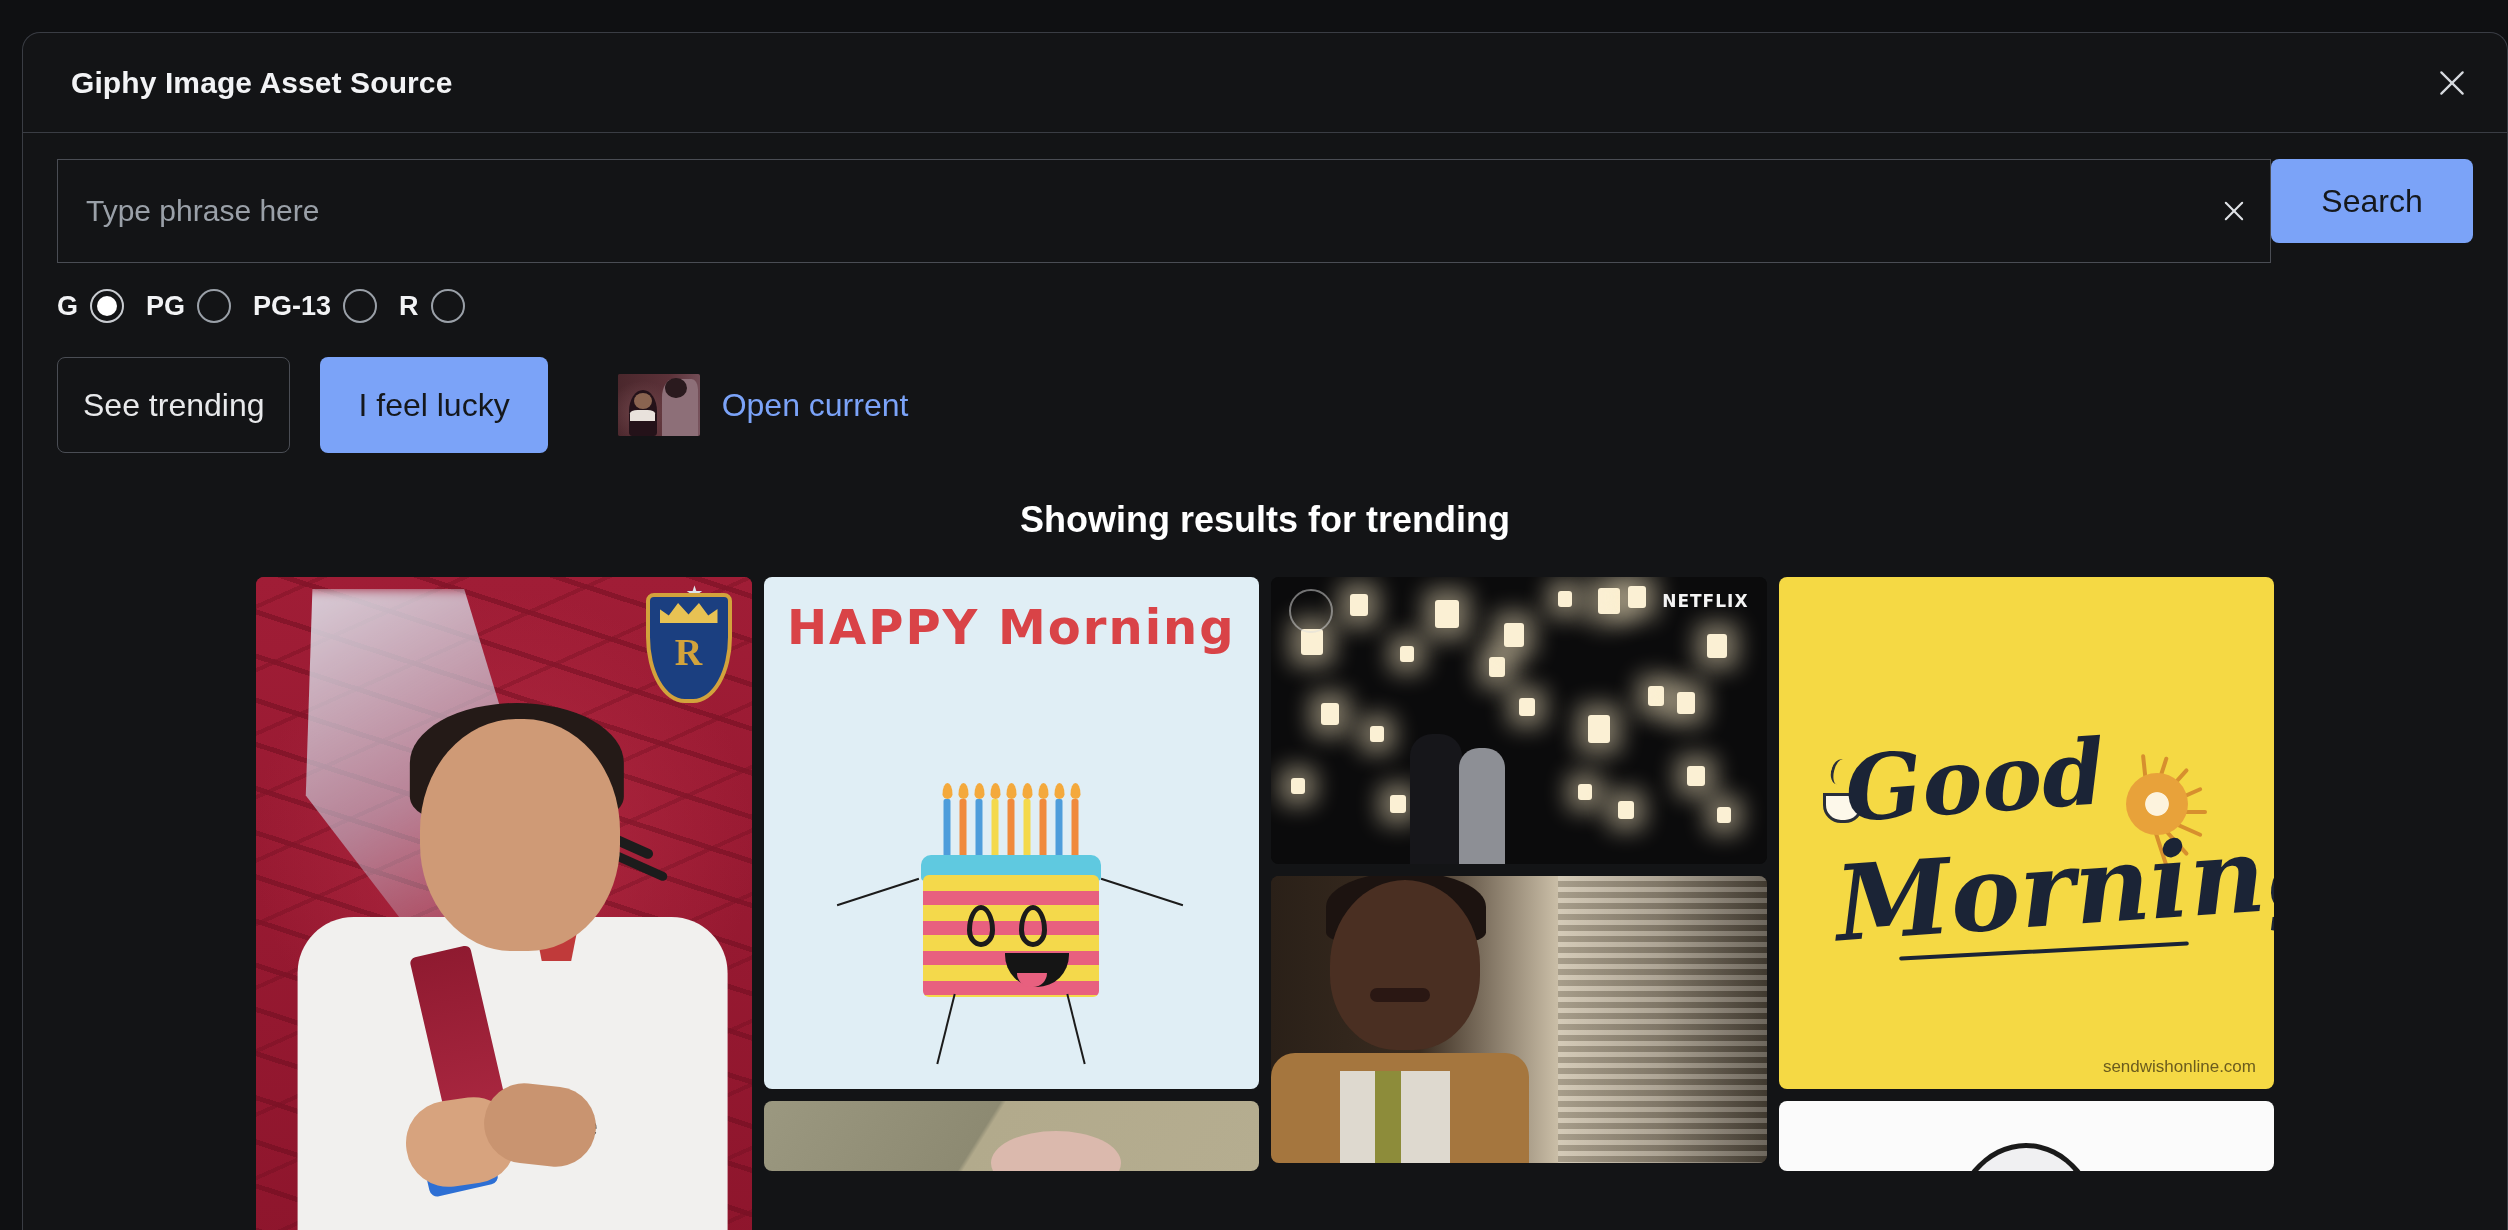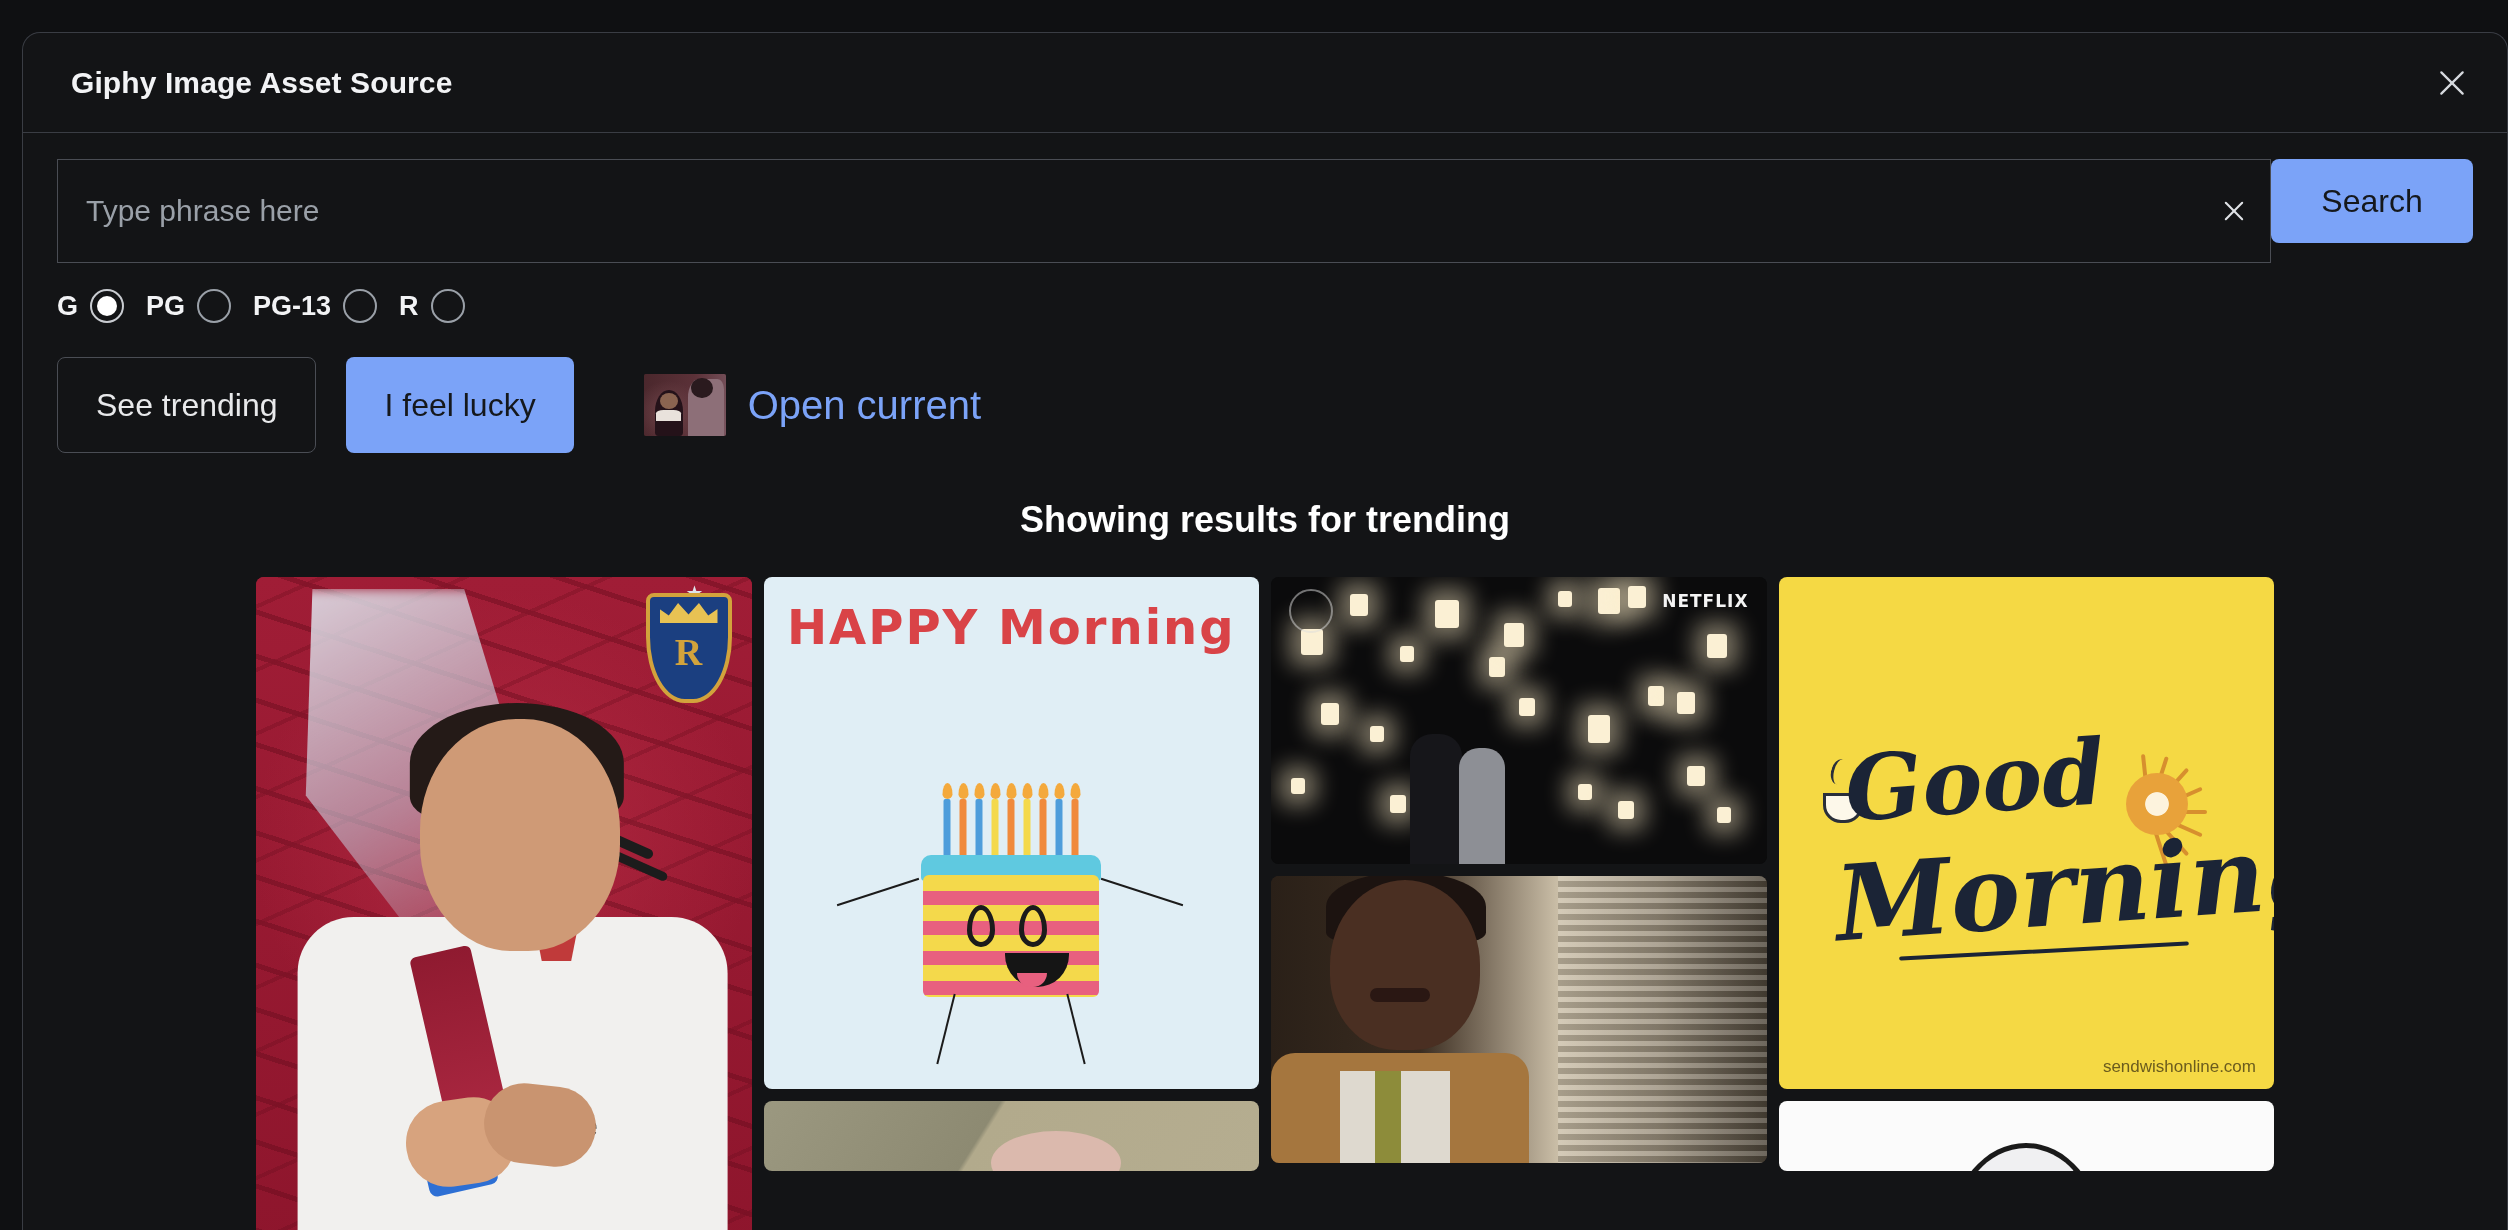--- a/index.html
+++ b/index.html
@@ -109,21 +109,21 @@
   }
 
   
   .action-row {
     display: flex; align-items: center;
     margin-top: 34px;
     gap: 30px;
   }
   #see-trending-btn {
     height: 96px;
-    padding: 0 38px;
+    padding: 0 25px;
     background: transparent;
     border: 1px solid #4a4d54;
     border-radius: 8px;
     color: #e8e9eb;
     font-family: "Liberation Sans", sans-serif;
     font-size: 32px;
     cursor: pointer;
   }
   #i-feel-lucky-btn {
     height: 96px;
@@ -180,21 +180,21 @@
     border-radius: 32% 18% 0 0;
   }
   #current-thumb .t-p2head {
     position: absolute; right: 16%; top: 6%;
     width: 26%; height: 32%;
     background: #2a1a1e;
     border-radius: 50%;
   }
   #open-current-link {
     color: #7ba3f8;
-    font-size: 40px;
+    font-size: 32px;
     text-decoration: none;
   }
 
   
   #results-heading {
     text-align: center;
     margin-top: 46px;
     font-size: 36px;
     font-weight: 700;
     color: #ffffff;

